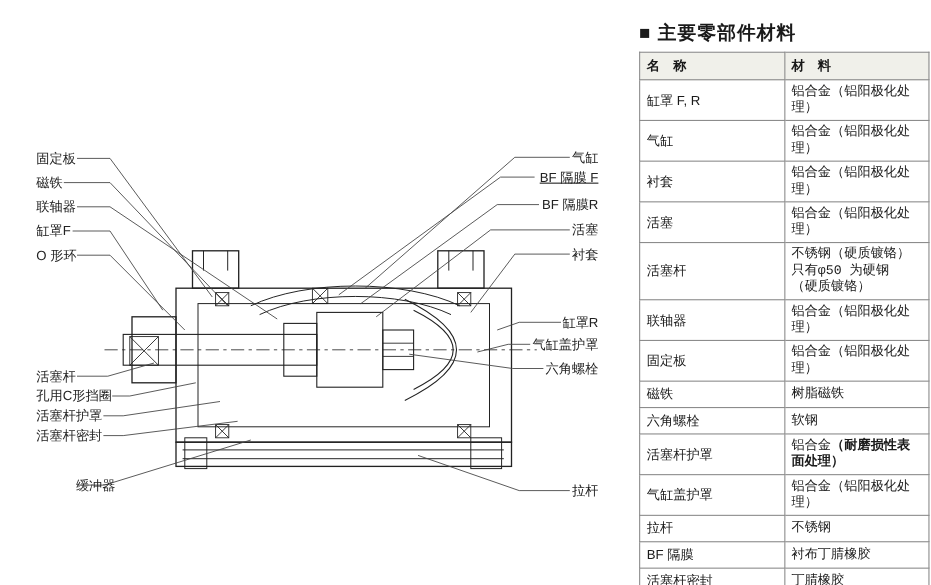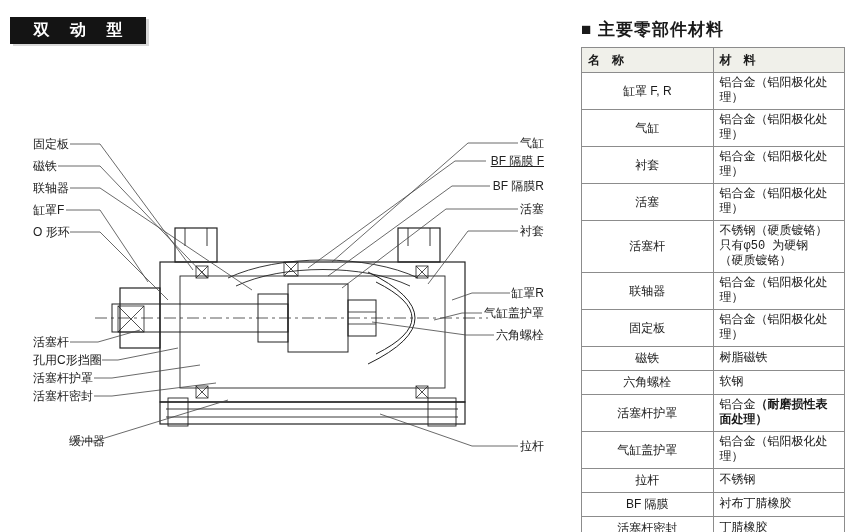--- a/index.html
+++ b/index.html
@@ -13,32 +13,29 @@
   
   .lbl{position:absolute;font-size:12px;line-height:13px;color:#222;white-space:nowrap;}
   .lbl.r{width:124px;left:420px;text-align:right;}
   svg.draw{position:absolute;left:0;top:0;}
   
   .materials{position:absolute;left:581px;top:18px;width:264px;}
   .tbl-title{font-size:17px;font-weight:bold;margin:0 0 6px 0;letter-spacing:1px;}
   table.mat{border-collapse:collapse;width:100%;font-size:12px;table-layout:fixed;}
   table.mat th,table.mat td{border:1px solid #8c8c8c;padding:3px 6px;vertical-align:middle;}
   table.mat th{background:#f0f0ea;font-weight:bold;text-align:left;height:18px;}
-  td.c-name{width:78px;text-align:center;}
+  td.c-name{width:78px;}
   td.c-mat{white-space:pre-line;line-height:15px;font-family:Liberation Mono, monospace;}
   .b{font-weight:bold;}
 </style>
 </head>
 <body>
 
 <div class="page">
 
-  <div class="title-bar">
-    <span>双 动 型</span>
-  </div>
 
   <svg class="draw" width="560" height="532" viewBox="0 0 560 532">
 
     <line x1="95" y1="318" x2="488" y2="318" stroke="#333" stroke-width="0.8" stroke-dasharray="12 4 3 4"></line>
 
     <g stroke="#222" stroke-width="1.2" fill="none">
       <rect x="160" y="262" width="305" height="140"></rect>
       <rect x="180" y="276" width="265" height="112" stroke-width="0.9"></rect>
       <rect x="175" y="228" width="42" height="34"></rect>
       <line x1="185" y1="228" x2="185" y2="246" stroke-width="0.9"></line>

